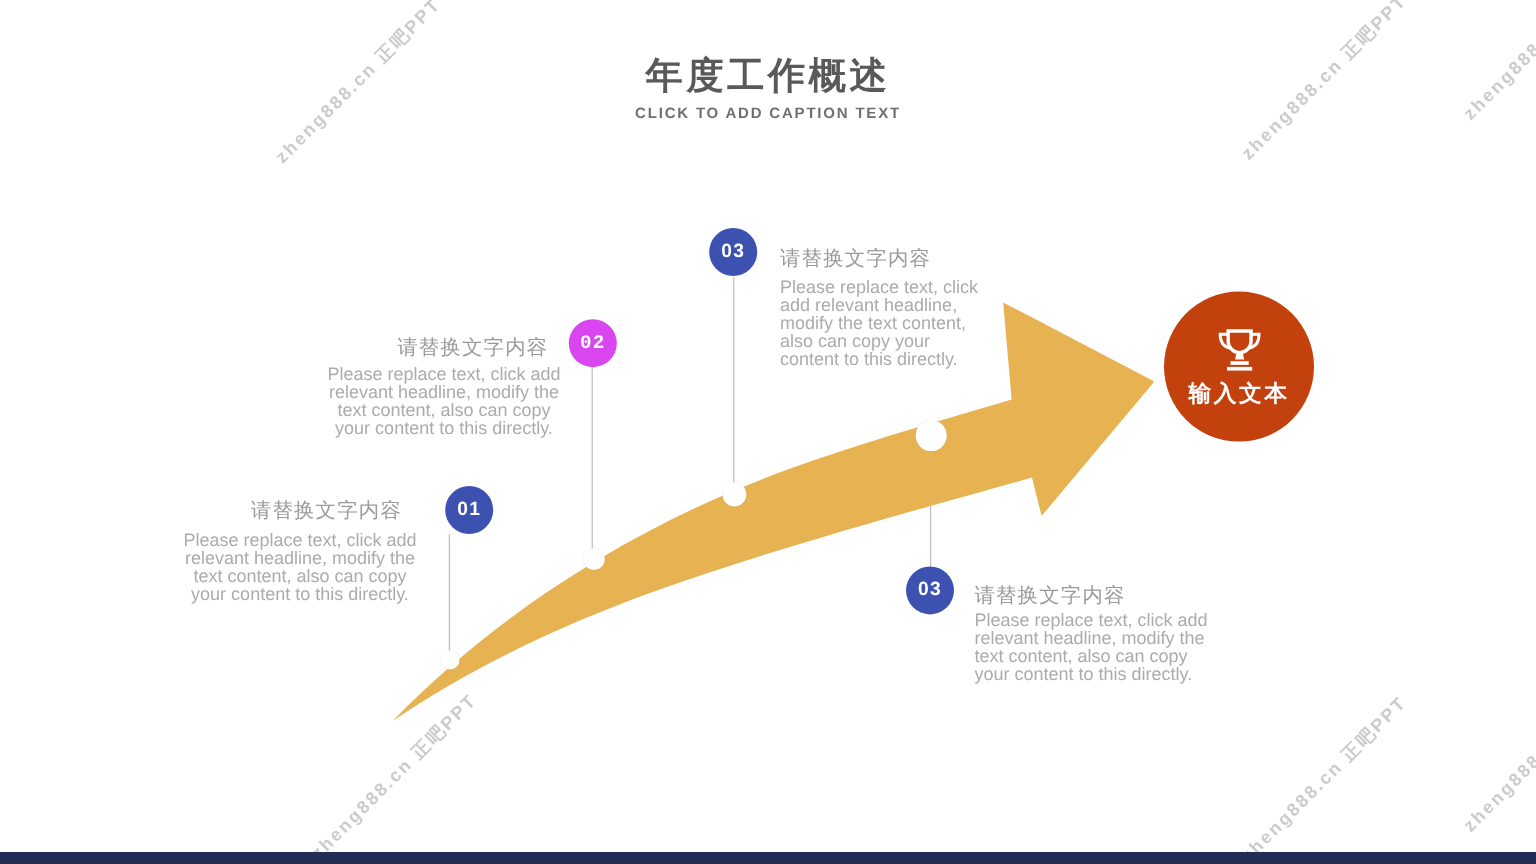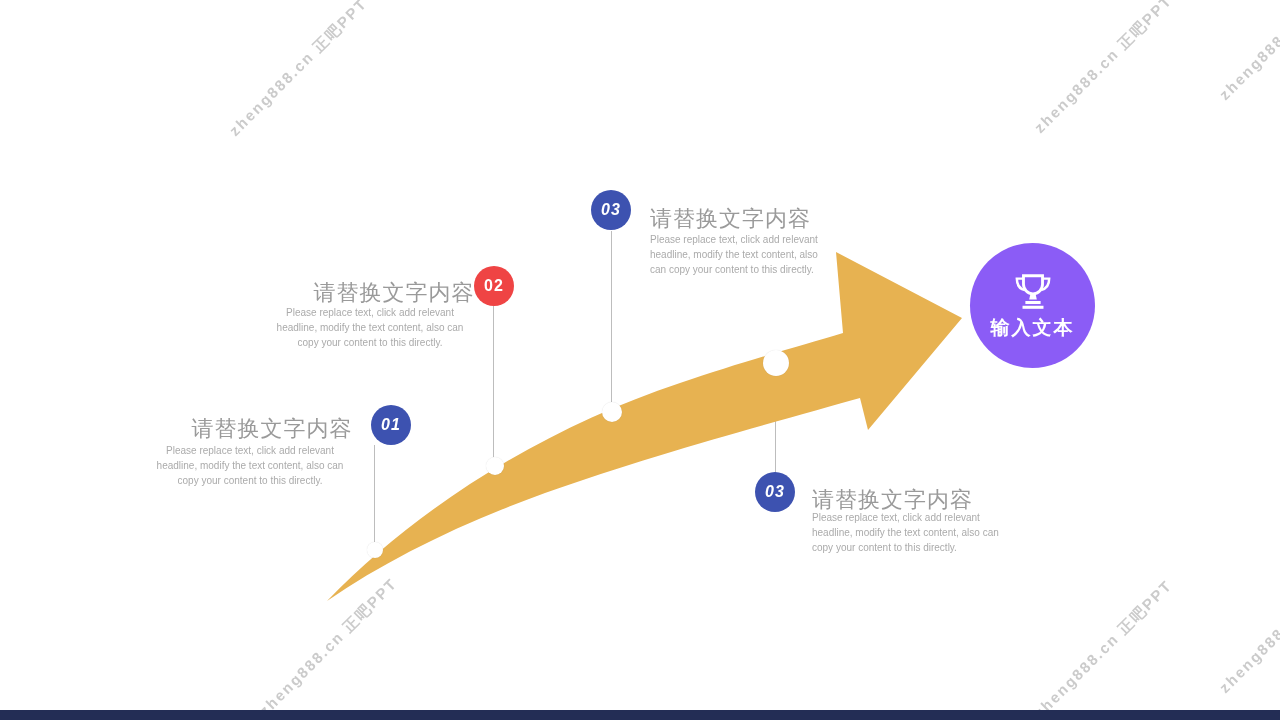--- a/index.html
+++ b/index.html
@@ -26,48 +26,50 @@
   
   .connector{position:absolute;width:0;border-left:1px solid #bdbdbd;z-index:1;}
   
   .dot{position:absolute;background:#ffffff;border-radius:50%;z-index:3;box-shadow:0 0 1px rgba(0,0,0,.15);}
   
   .num-circle{
     position:absolute;width:40px;height:40px;border-radius:50%;z-index:4;
     color:#fff;font-size:16px;font-weight:bold;display:flex;align-items:center;justify-content:center;
     letter-spacing:1px;
   }
-  .num-blue{background:#3d52b0;font-style:italic;}
-  .num-gold{background:#ef4444;}
+  .num-blue{background:#3d52b0;}
+  .num-gold{background:#d946ef;font-family:Liberation Mono, monospace;}
   
-  .ms-heading{position:absolute;font-size:22px;color:#9a9a9a;z-index:4;letter-spacing:1px;}
-  .ms-body{position:absolute;font-size:10px;line-height:15px;color:#ababab;z-index:4;}
+  .ms-heading{position:absolute;font-size:17px;color:#9a9a9a;z-index:4;letter-spacing:1px;}
+  .ms-body{position:absolute;font-size:15px;line-height:15px;color:#ababab;z-index:4;}
   .tc{text-align:center;}
   
   .goal{
     position:absolute;left:970px;top:243px;width:125px;height:125px;border-radius:50%;
-    background:#8b5cf6;z-index:3;display:flex;flex-direction:column;align-items:center;
+    background:#c2410c;z-index:3;display:flex;flex-direction:column;align-items:center;
     justify-content:center;gap:4px;
   }
   .goal-label{color:#ffffff;font-size:19px;font-weight:bold;letter-spacing:2px;}
   
   .footer-bar{position:absolute;left:0;top:710px;width:1280px;height:10px;background:#232d55;z-index:5;}
 </style>
 </head>
 <body>
 
 <div class="slide">
 
   <div class="wm" style="left:205px;top:58px">zheng888.cn 正吧PPT</div>
   <div class="wm" style="left:1010px;top:55px">zheng888.cn 正吧PPT</div>
   <div class="wm" style="left:235px;top:638px">zheng888.cn 正吧PPT</div>
   <div class="wm" style="left:1010px;top:640px">zheng888.cn 正吧PPT</div>
   <div class="wm" style="left:1195px;top:22px">zheng888.cn 正吧PPT</div>
   <div class="wm" style="left:1195px;top:615px">zheng888.cn 正吧PPT</div>
 
+  <h1 class="title">年度工作概述</h1>
+  <div class="subtitle">CLICK TO ADD CAPTION TEXT</div>
 
   <div class="connector" style="left:374px;top:445px;height:97px"></div>
   <div class="connector" style="left:493px;top:306px;height:151px"></div>
   <div class="connector" style="left:611px;top:231px;height:171px"></div>
   <div class="connector" style="left:775px;top:376px;height:97px"></div>
 
   <svg class="arrow-svg" width="1280" height="720" viewBox="0 0 1280 720" aria-hidden="true">
     <path d="M 327 601
              C 420 505, 545 428, 680 383
              C 745 361, 800 346, 843 333

